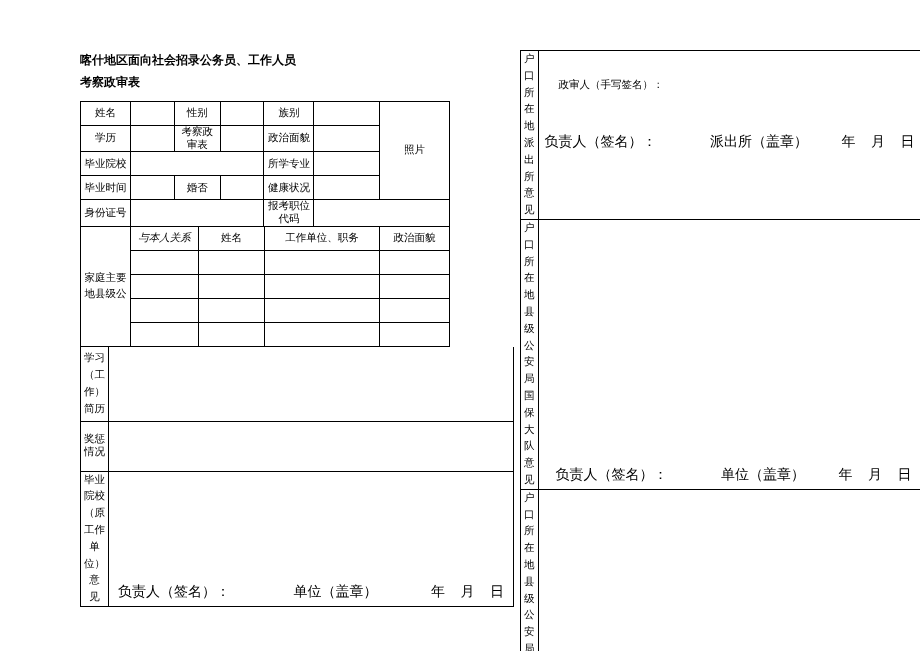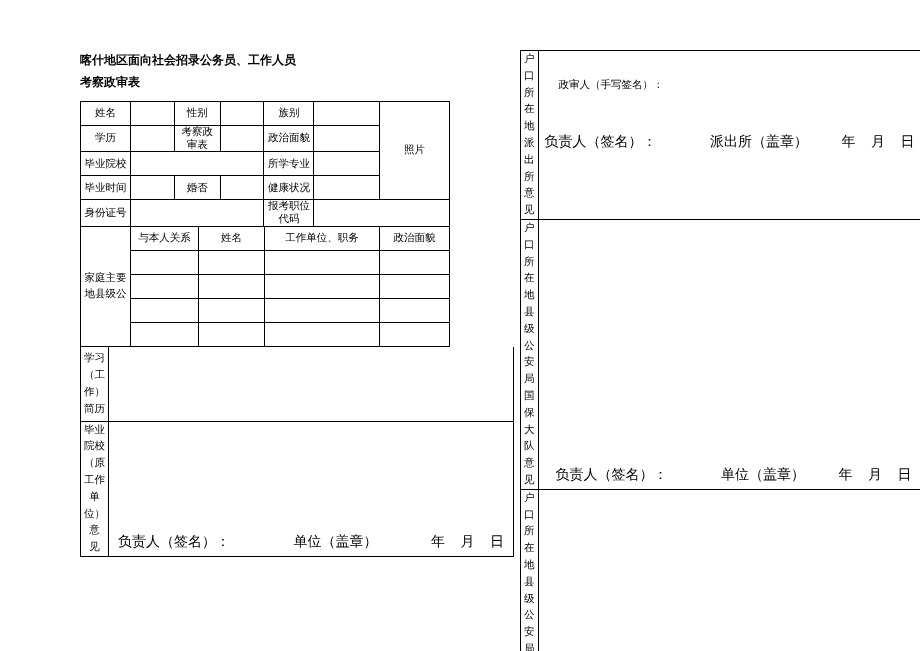--- a/index.html
+++ b/index.html
@@ -97,21 +97,21 @@
         <td colspan="2"></td>
       </tr>
     </tbody>
       </table>
 
     <table style="border-top:none;">
       <tbody>
           <tr style="height:24px;">
         <td rowspan="5" style="width:50px;border-top:none;white-space:pre-line;" class="vcell">家庭主要
 地县级公</td>
-        <td style="width:68px;border-top:none;">与本人关系</td>
+        <td style="width:68px;border-top:none;font-style:italic;">与本人关系</td>
         <td style="width:66px;border-top:none;">姓名</td>
         <td style="border-top:none;">工作单位、职务</td>
         <td style="width:70px;border-top:none;">政治面貌</td>
       </tr>
       <tr style="height:24px;">
             <td></td>
             <td></td>
             <td></td>
             <td></td>
           </tr>
@@ -136,20 +136,24 @@
     </tbody>
       </table>
 
     <table style="border-top:none;">
       <tbody>
           <tr style="height:74px;padding-left:37px;">
         <td style="width:50px;border-top:none;white-space:pre-line;" class="vcell">学习
 （工作）
 简历</td>
         <td style="border-top:none;"></td>
+      </tr>
+      <tr style="height:50px;">
+        <td>奖惩情况</td>
+        <td></td>
       </tr>
       <tr style="height:96px;">
         <td style="white-space:pre-line;" class="vcell">毕业院校
 （原工作
 单位）意
 见</td>
         <td style="vertical-align:bottom;">
           <div class="sign-line">
             <span>负责人（签名）：</span><span class="gap gap60"></span>
             <span>单位（盖章）</span><span class="gap gap50"></span>

